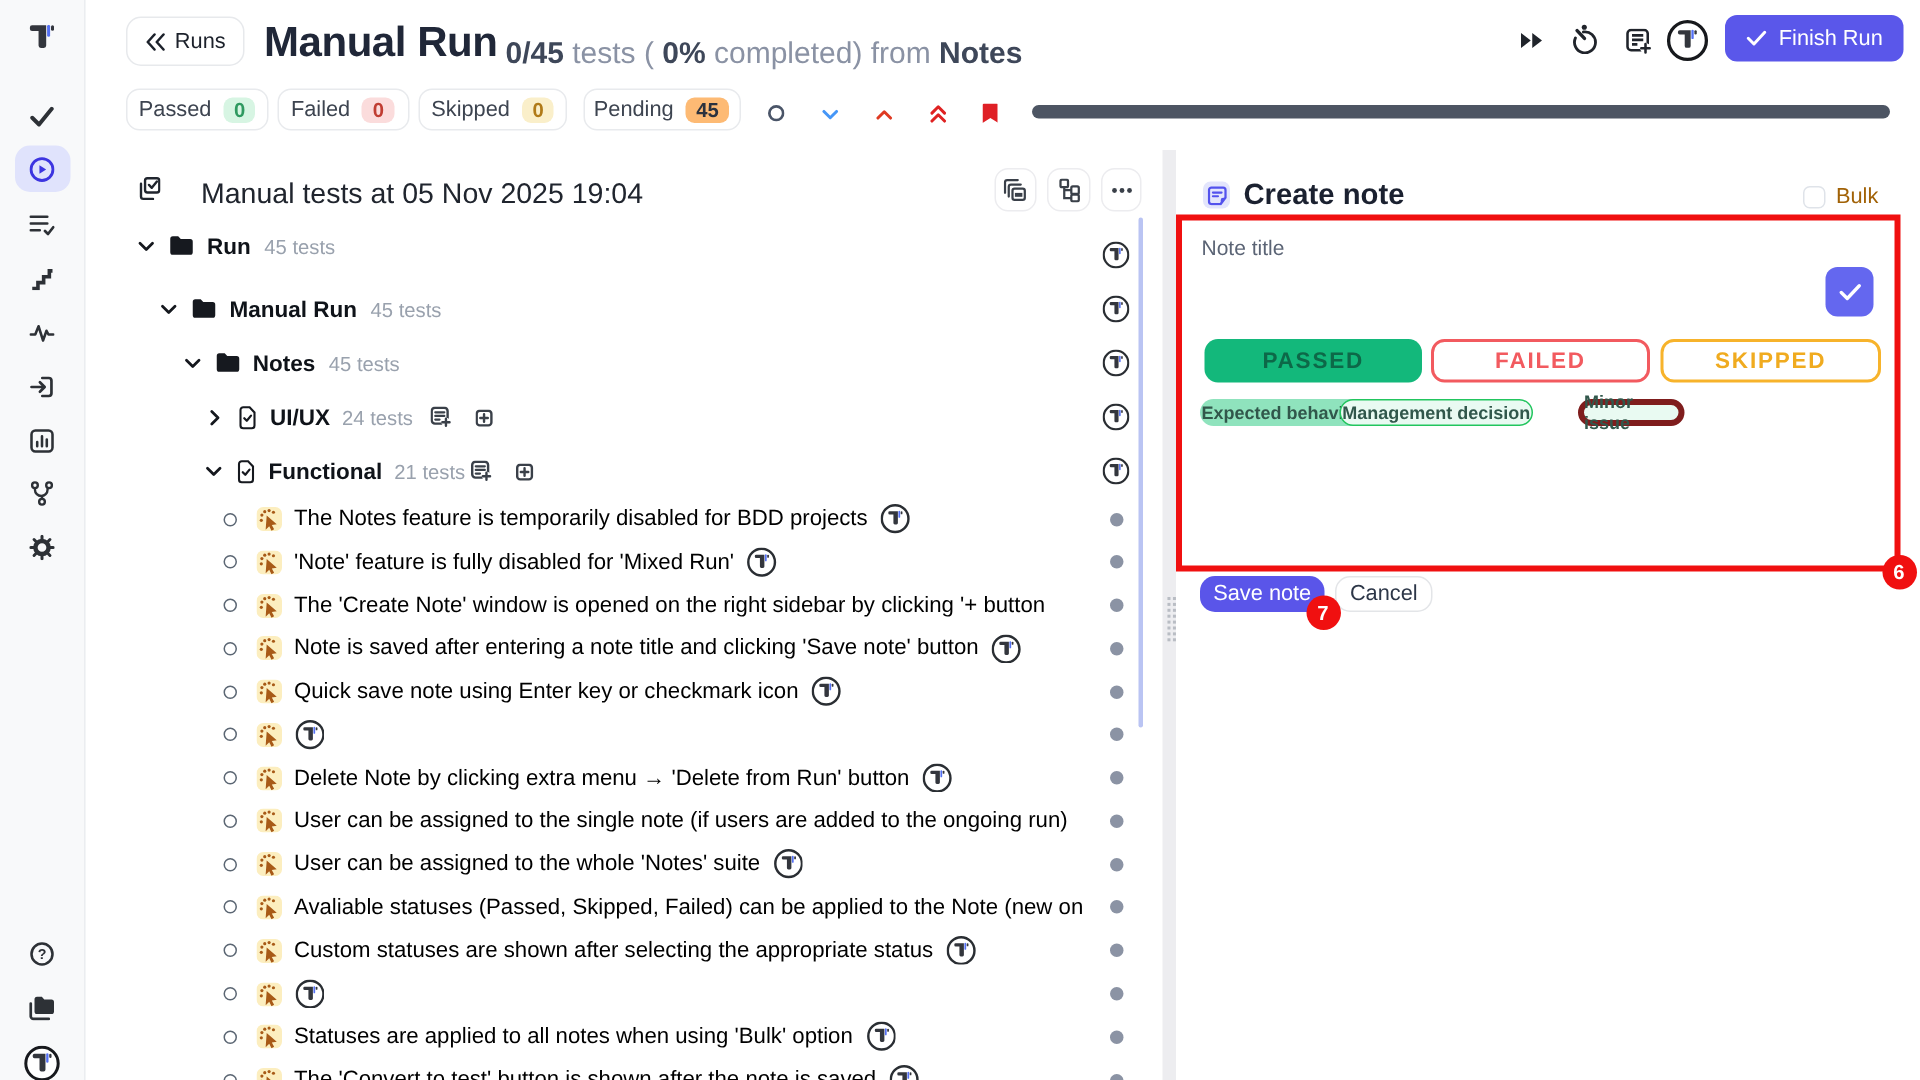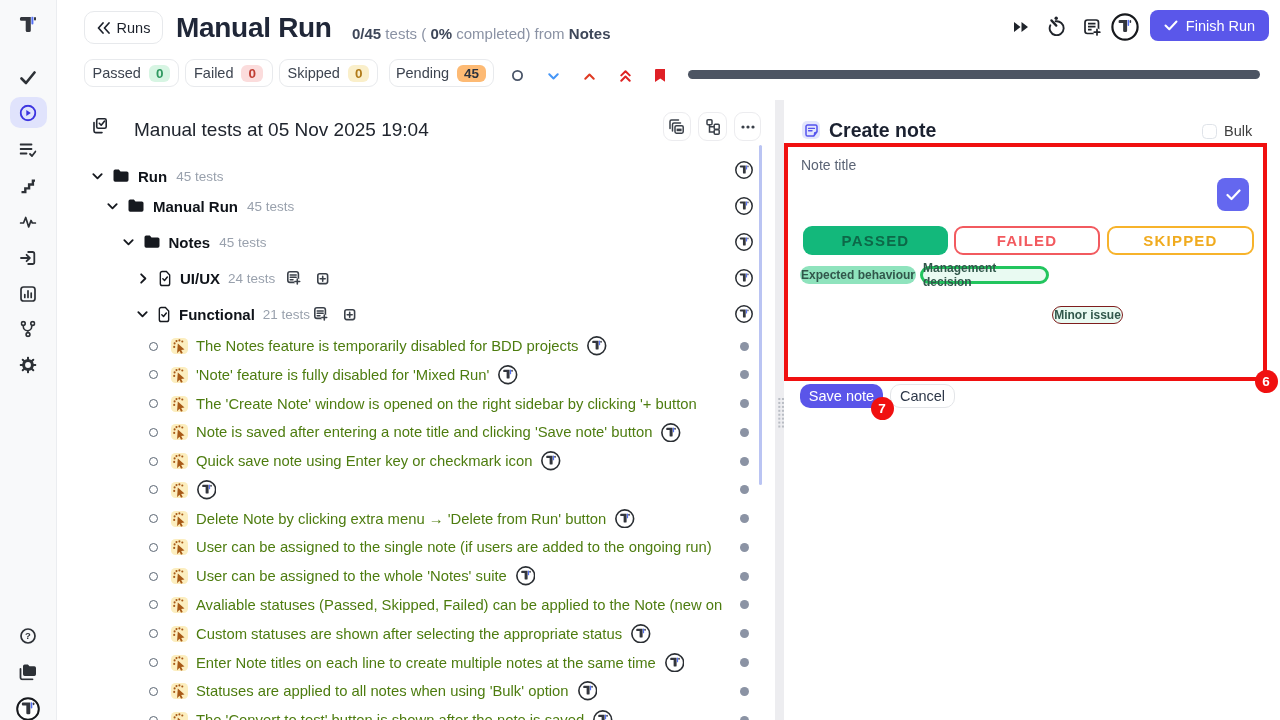--- a/index.html
+++ b/index.html
@@ -15,21 +15,21 @@
 .sb-active { position:absolute; left:10px; top:97px; width:37px; height:31px;
   background:#e0e3fc; border-radius:10px; }
 
 
 .runs-btn { position:absolute; left:84px; top:11px; width:79px; height:33px;
   border:1px solid #e7e9ec; border-radius:10px; background:#fff;
   display:flex; align-items:center; justify-content:center; gap:7px;
   font-size:14.5px; color:#1c212b; font-weight:500; }
 .title { position:absolute; left:176px; top:11.5px; font-size:28px; font-weight:800;
   color:#202738; letter-spacing:-0.3px; }
-.subtitle { position:absolute; left:352px; top:24.5px; font-size:15px; color:#8a92a4; }
+.subtitle { position:absolute; left:337px; top:24.5px; font-size:20px; color:#8a92a4; }
 .subtitle b { color:#3e4759; font-weight:700; }
 .finish-btn { position:absolute; left:1150px; top:10px; width:119px; height:31px;
   background:#5a57ea; border-radius:8px; color:#fff; font-size:14.5px; font-weight:500;
   display:flex; align-items:center; justify-content:center; gap:8px; }
 
 
 .pill { position:absolute; top:59px; height:28px; border:1px solid #e8eaed;
   border-radius:9px; background:#fff; display:flex; align-items:center; justify-content:center;
   gap:8px; font-size:14.5px; color:#3d4450; font-weight:500; }
 .badge { border-radius:6px; font-size:13.5px; font-weight:700; padding:1px 7px; }
@@ -43,55 +43,55 @@
 
 .tree-header-text { position:absolute; left:134px; top:119px; font-size:19px; color:#20252e; }
 .th-btn { position:absolute; top:112px; height:29px; border:1px solid #ececef;
   border-radius:9px; background:#fff; display:flex; align-items:center; justify-content:center; }
 .srow { position:absolute; display:flex; align-items:center; height:24px; }
 .sname { font-size:15px; font-weight:700; color:#0f1319; }
 .scount { font-size:13.5px; color:#99a1ad; }
 .trow { position:absolute; display:flex; align-items:center; height:22px; left:149px; }
 .trow .radio { margin-right:12.5px; }
 .trow .ttext { margin-left:8.5px; }
-.ttext { font-size:14.8px; color:#4d7c0f; white-space:nowrap; }
+.ttext { font-size:14.8px; color:#000000; white-space:nowrap; }
 .radio { width:9px; height:9px; border:1.5px solid #5b6673; border-radius:50%;
   flex:none; }
 .tdot { position:absolute; left:740px; width:9px; height:9px; border-radius:50%;
   background:#8b93a4; }
 .scrollbar { position:absolute; left:758.5px; top:145px; width:3.5px; height:340px;
   background:#bac4f3; border-radius:2px; }
 .divider { position:absolute; left:775px; top:100px; width:9px; height:620px;
   background:#ededf0; }
 
 
 .panel-title { position:absolute; left:829px; top:119px; font-size:19.5px;
   font-weight:700; color:#1b2130; }
 .note-ic { position:absolute; left:802px; top:121px; width:18px; height:18px;
   background:#e3e5fc; border-radius:5px; display:flex; align-items:center; justify-content:center; }
 .bulk-box { position:absolute; left:1202px; top:124px; width:14.5px; height:14.5px;
   border:1.5px solid #dfe3e9; border-radius:4.5px; background:#fff; }
-.bulk-label { position:absolute; left:1224px; top:123px; font-size:14.5px; color:#404040; }
+.bulk-label { position:absolute; left:1224px; top:123px; font-size:14.5px; color:#a16207; }
 .lbl { position:absolute; left:801px; top:157px; font-size:14px; color:#5b6475; }
 .inp { position:absolute; left:801px; top:177px; width:409px; height:35px;
   border:1px solid #e4e7ec; border-radius:9px; background:#fff;
   display:flex; align-items:center; padding-left:16px; font-size:14.5px; color:#1a202c; }
 .chk-btn { position:absolute; left:1217px; top:178px; width:32px; height:33px;
   background:#6467ef; border-radius:8px; display:flex; align-items:center; justify-content:center; }
 .st-btn { position:absolute; top:226px; height:29px; border-radius:9px;
   display:flex; align-items:center; justify-content:center;
   font-size:15px; font-weight:700; letter-spacing:1.2px; }
 .st-passed { left:803px; width:145px; background:#13b87b; color:#0d6848; }
 .st-failed { left:954px; width:146px; background:#fff; border:2px solid #f25a5f; color:#f25a5f; }
 .st-skipped { left:1107px; width:147px; background:#fff; border:2px solid #f7b32b; color:#f0ab1f; }
 .chip { position:absolute; top:266px; height:18px; border-radius:12px;
   display:flex; align-items:center; justify-content:center; font-size:12px; color:#31574b;font-weight:bold; }
 .chip1 { left:800px; width:116px; background:#8fe3bd; }
-.chip2 { left:920px; width:129px; background:#e9faf2; border:3px solid #22c55e; }
-.chip3 { left:1052px; width:71px; background:#e9faf2; border:1px solid #7f1d1d;margin-top:40px; }
+.chip2 { left:893px; width:129px; background:#e9faf2; border:1px solid #22c55e; }
+.chip3 { left:1052px; width:71px; background:#e9faf2; border:4px solid #7f1d1d; }
 .txtarea { position:absolute; left:801px; top:303px; width:449px; height:69px;
   border:1.5px solid #5e58e8; border-radius:9px; background:#fff;
   font-size:14.5px; color:#1a202c; padding:10px 15px; }
 .save-btn { position:absolute; left:800px; top:384px; width:83px; height:24px;
   background:#5a55e9; border-radius:10px; color:#fff; font-size:14.5px;
   display:flex; align-items:center; justify-content:center; }
 .cancel-btn { position:absolute; left:890px; top:384px; width:65px; height:24px;
   background:#fff; border:1px solid #e3e5e8; border-radius:10px; color:#2d3748;
   font-size:14.5px; display:flex; align-items:center; justify-content:center; }
 
@@ -273,21 +273,21 @@
 <div class="th-btn" style="left:734px; width:27px">
   <svg width="14" height="4" viewBox="0 0 14 4">
         <g fill="#3a4049">
           <circle cx="2" cy="2" r="1.6"></circle>
           <circle cx="7" cy="2" r="1.6"></circle>
           <circle cx="12" cy="2" r="1.6"></circle>
         </g>
       </svg>
 </div>
 
-<div class="srow" style="left:91px; top:164px; gap:9px">
+<div class="srow" style="left:91px; top:152px; gap:9px">
       <svg width="13" height="13" viewBox="0 0 14 14" style="flex:none">
         <path d="M2.5 4.5 l4.5 4.5 4.5-4.5" fill="none" stroke="#16191f" stroke-width="2" stroke-linecap="round" stroke-linejoin="round"></path>
       </svg>
       <svg width="16" height="14" viewBox="0 0 16 14" style="flex:none">
         <use href="#folder"></use>
       </svg>
       <span class="sname">Run</span>
       <span class="scount">45 tests</span>
     </div>
     <svg class="abs" style="left:735px; top:161px" width="18" height="18" viewBox="0 0 18 18">
@@ -550,21 +550,20 @@
         <rect width="17" height="16" rx="4.5" fill="#fceebf"></rect>
         <g fill="#a85a17">
           <circle cx="3.2" cy="8.9" r="1.05"></circle>
           <circle cx="3.6" cy="5.4" r="1.05"></circle>
           <circle cx="5.5" cy="3.1" r="1.05"></circle>
           <circle cx="8.4" cy="2.4" r="1.05"></circle>
           <circle cx="11.3" cy="3.5" r="1.05"></circle>
           <path d="M6.8 5.6 L13.5 11.5 l-3.3 0.5 1.55 2.9 -1.75 0.9 -1.5-3 -2.4 2.4 Z"></path>
         </g>
       </svg>
-      <span class="ttext">Enter Note titles on each line to create multiple notes at the same time</span>
       <svg width="19.5" height="19.5" viewBox="0 0 18 18" style="flex:none;margin-left:9px">
         <use href="#tcircle"></use>
       </svg>
     </div>
     <div class="tdot" style="top:658.0px"></div>
 <div class="trow" style="top:680.2px">
       <div class="radio"></div>
       <svg width="17" height="16" viewBox="0 0 17 16" style="flex:none">
         <rect width="17" height="16" rx="4.5" fill="#fceebf"></rect>
         <g fill="#a85a17">

